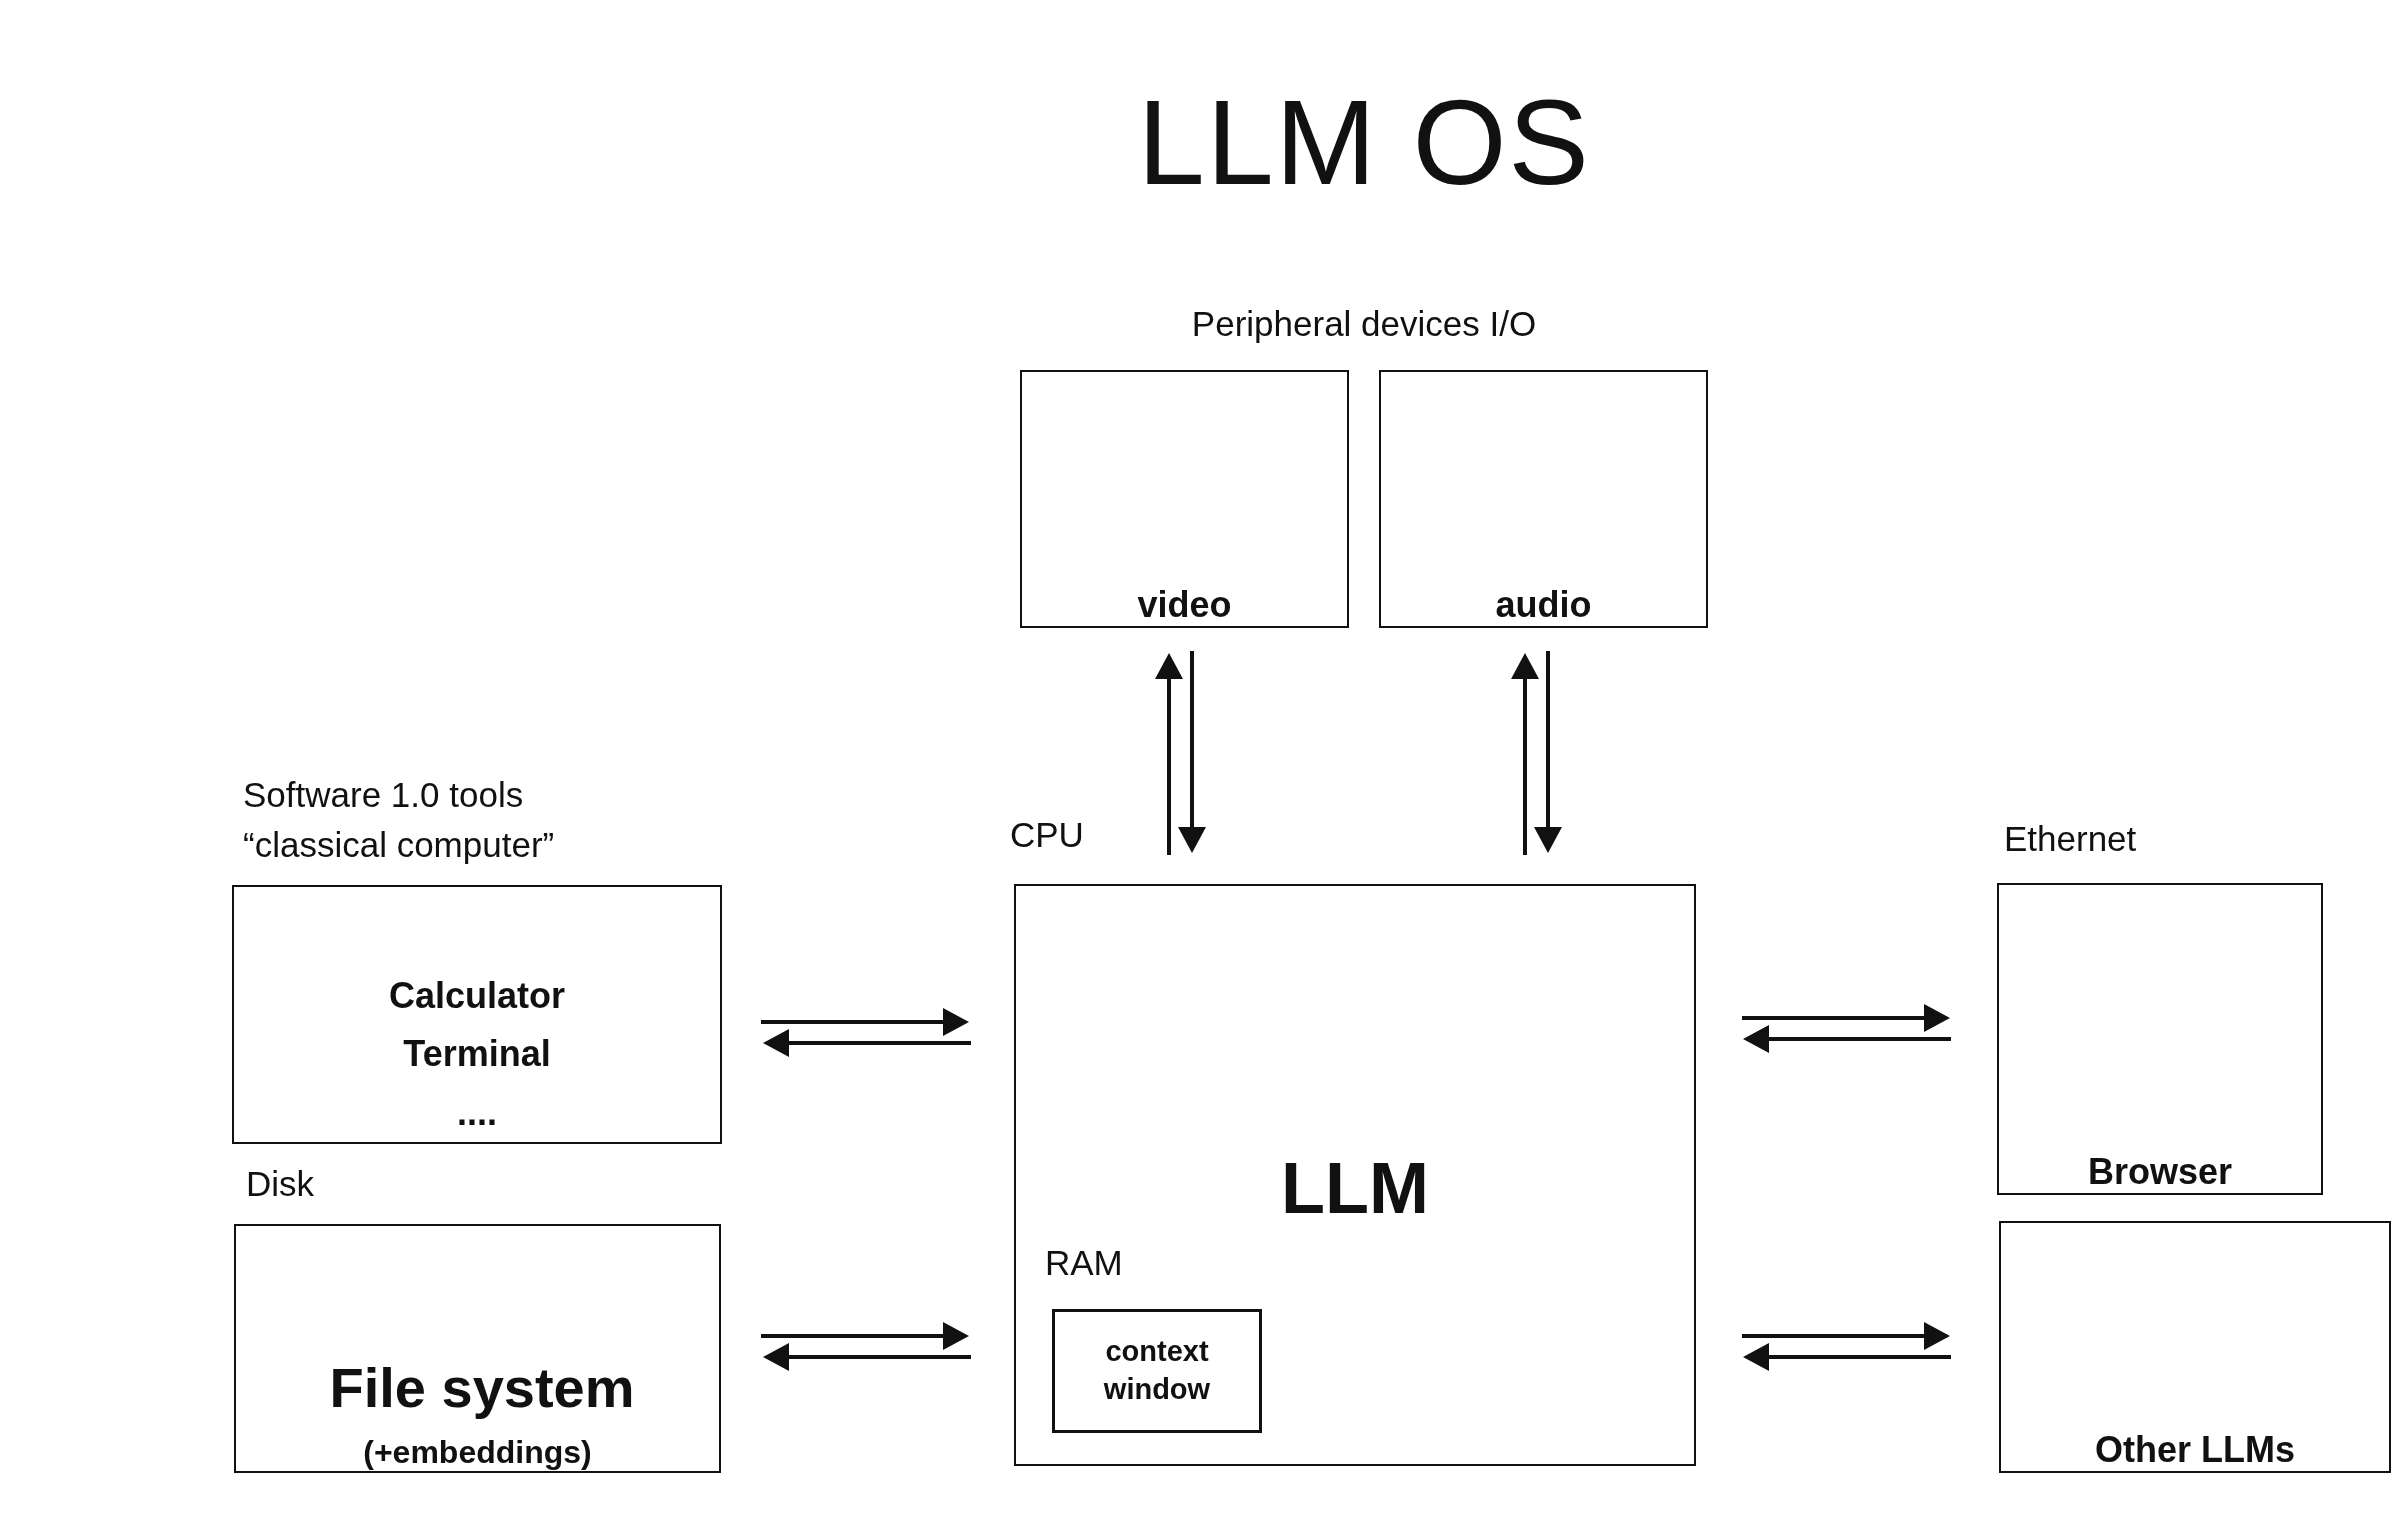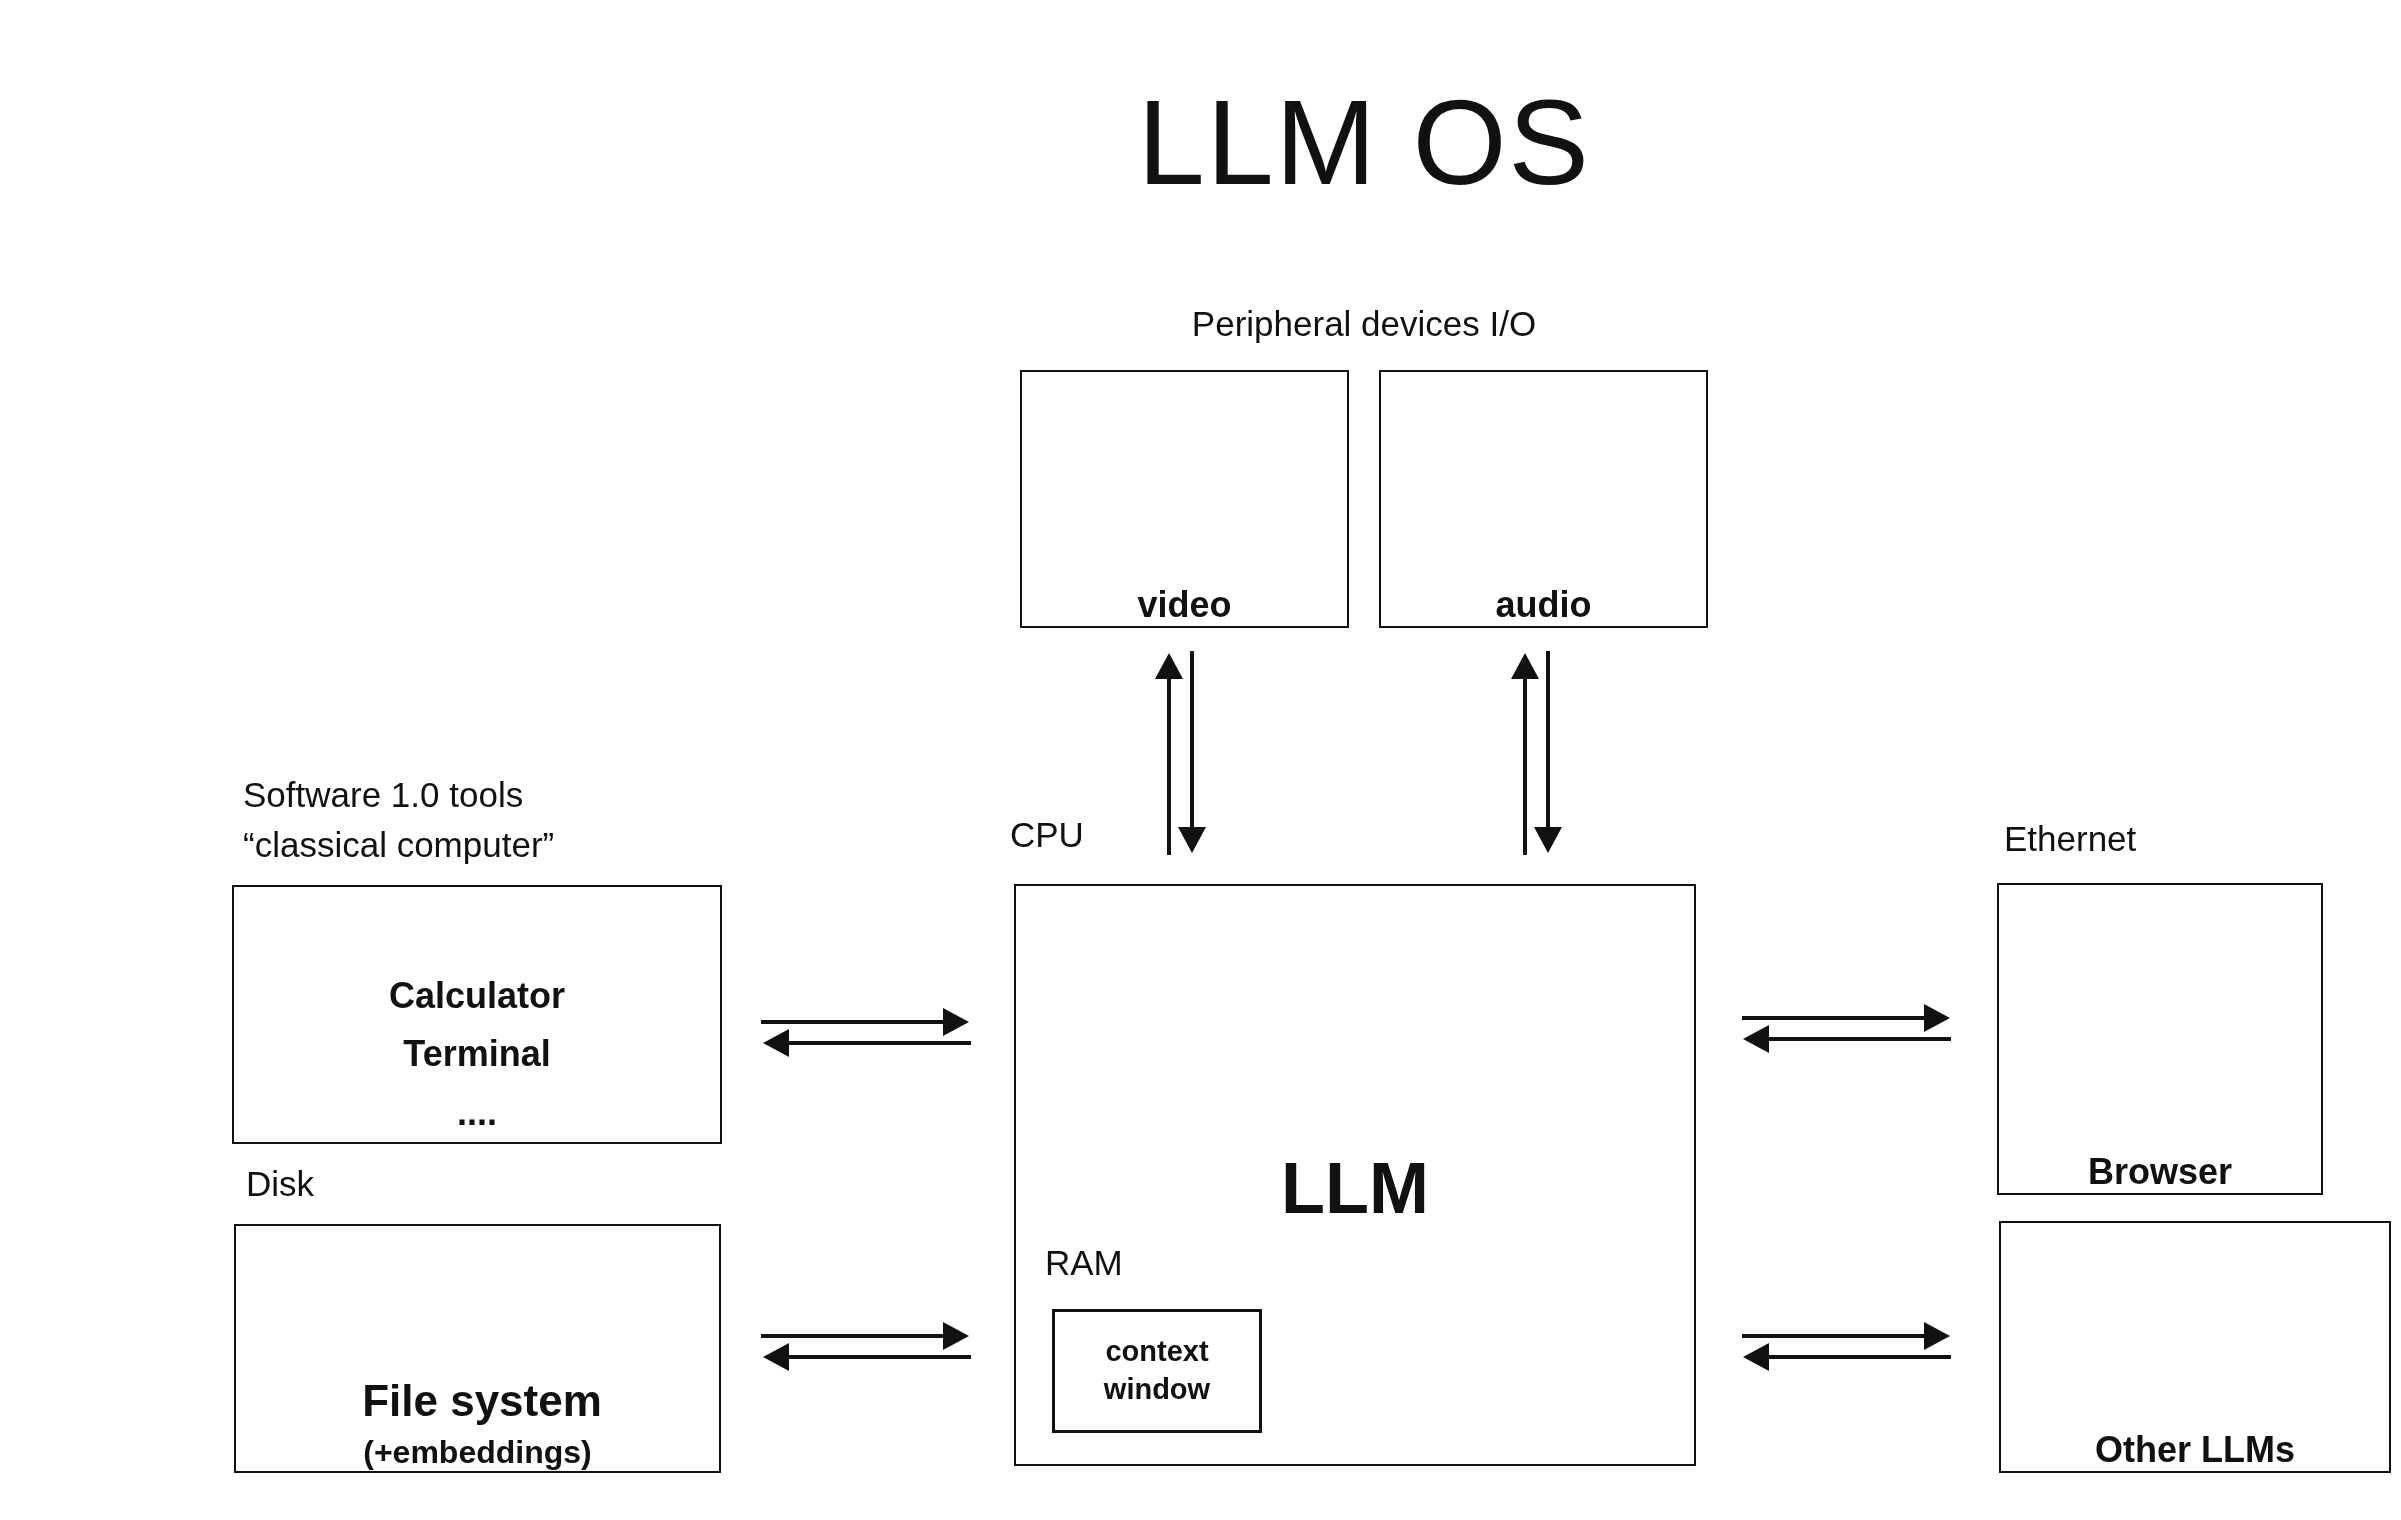--- a/index.html
+++ b/index.html
@@ -16,22 +16,22 @@
     font-size:121px; font-weight:400; letter-spacing:1.5px; white-space:nowrap;
   }
   .label { position:absolute; font-size:35px; font-weight:400; white-space:nowrap; }
   .label.centered { transform:translateX(-50%); }
   .box {
     position:absolute; border:2.3px solid var(--ink); background:var(--bg);
     display:flex; align-items:center; justify-content:flex-end;
     flex-direction:column; text-align:center;
   }
   .bold-label { font-weight:700; font-size:36px; }
-  .big-label  { font-weight:700; font-size:44px;margin-left:9px; }
-  .sub-label  { font-weight:700; font-size:32px; margin-top:8px; }
+  .big-label  { font-weight:700; font-size:56px;margin-left:9px; }
+  .sub-label  { font-weight:700; font-size:32px; margin-top:14px; }
   .tool-line  { font-weight:700; font-size:36px; line-height:1.62; }
   .llm-label {
     position:absolute; left:0; top:266px; width:100%; text-align:center;
     font-weight:700; font-size:72px; line-height:1;
   }
   .ram-label { position:absolute; left:29px; top:357px; font-size:35px; font-weight:400; }
   .ctx-box {
     position:absolute; left:36px; top:423px; width:210px; height:124px;
     border:3.8px solid var(--ink); display:flex; flex-direction:column;
     align-items:center; justify-content:center;

